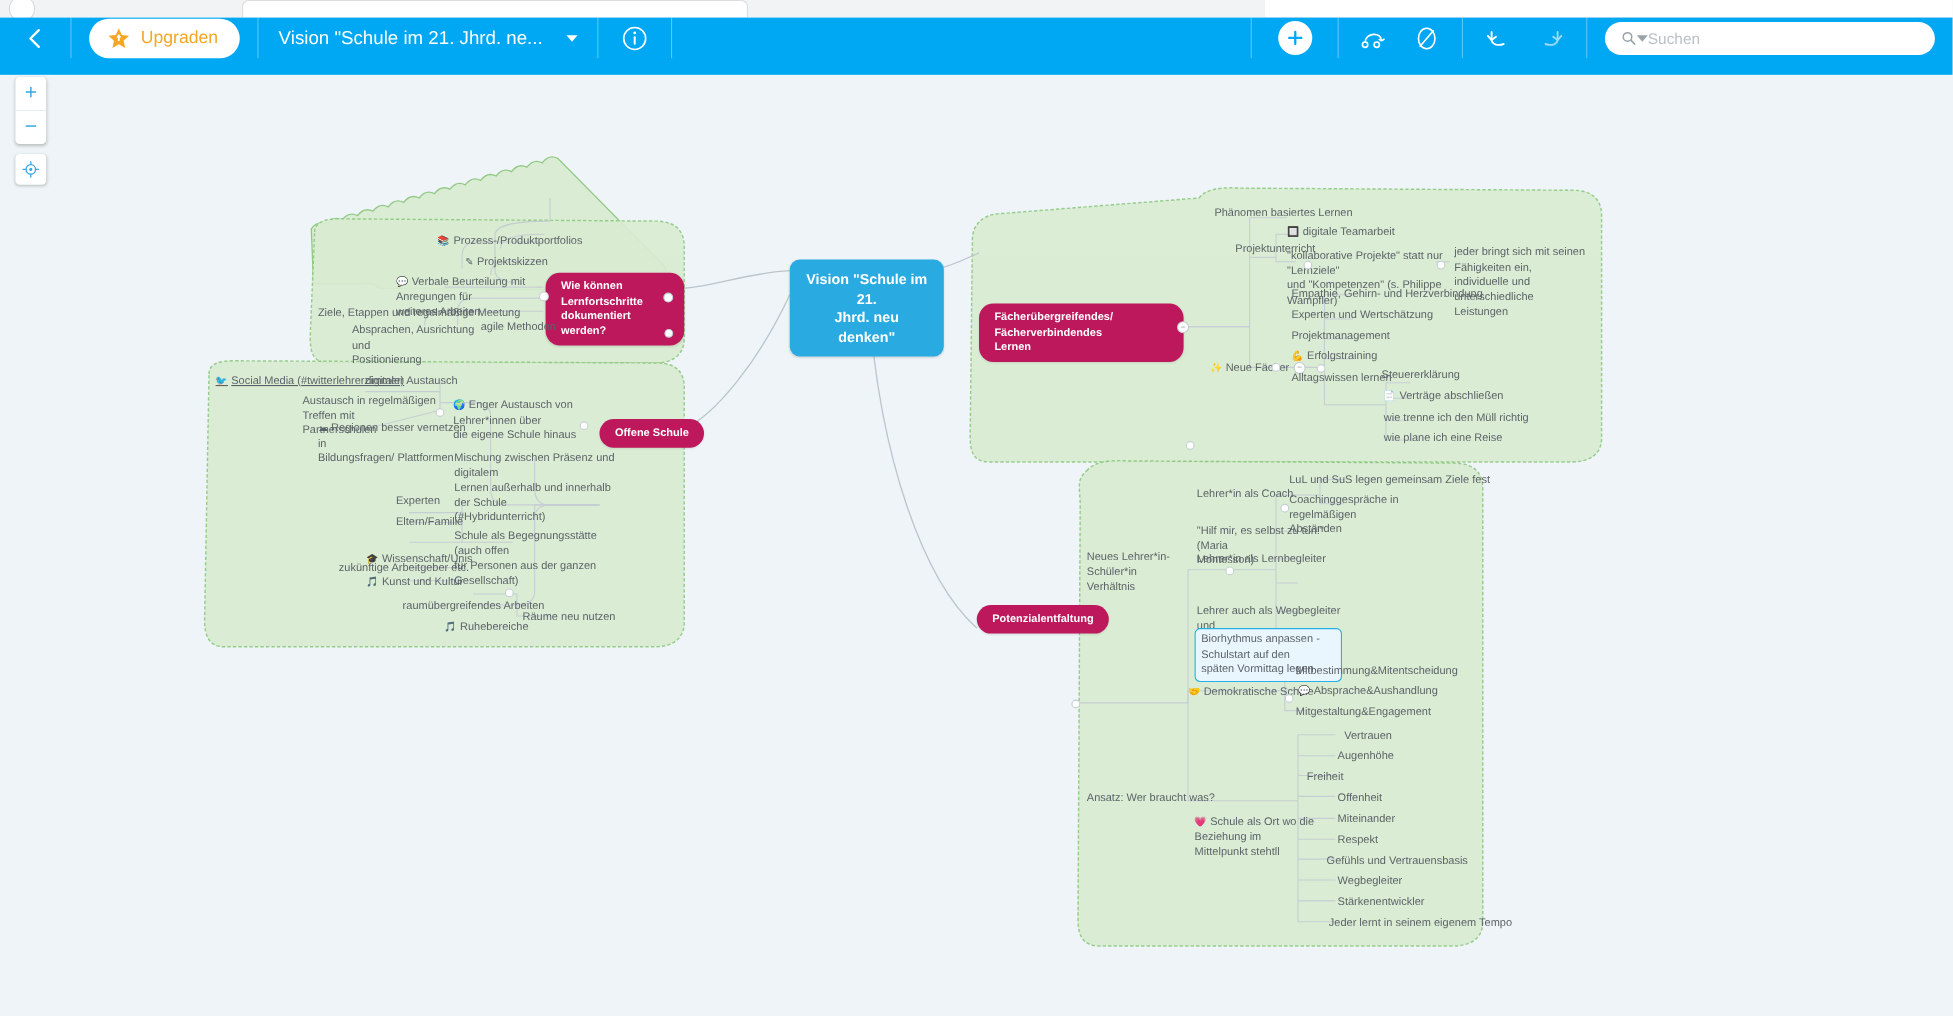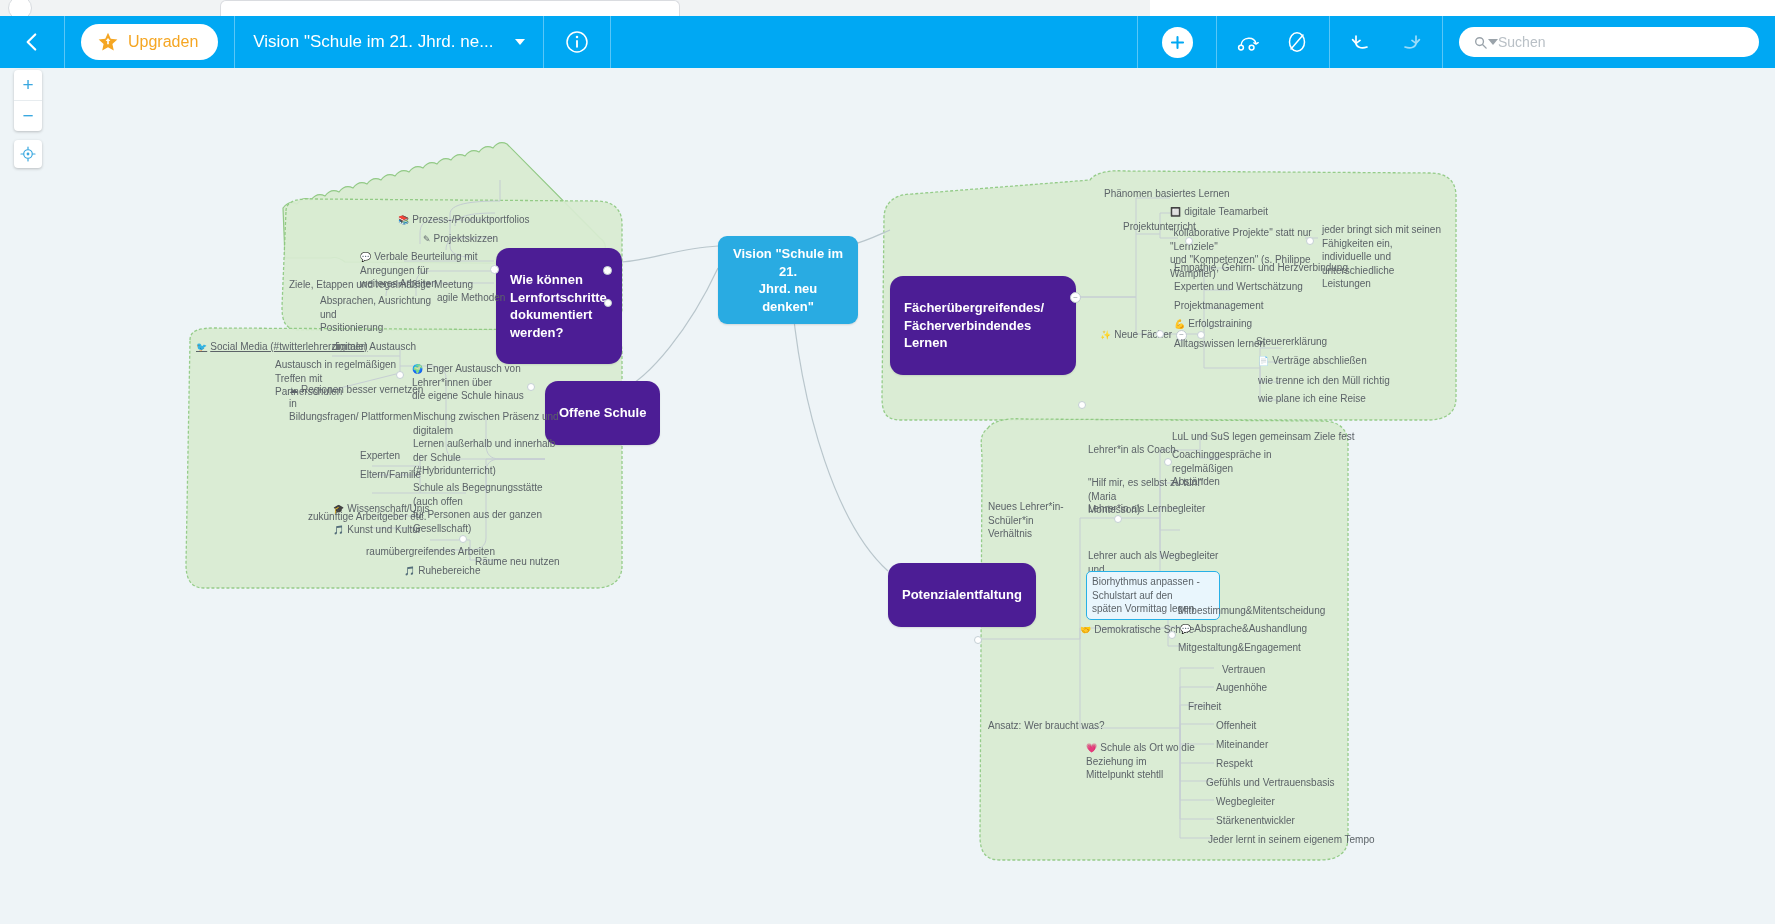--- a/index.html
+++ b/index.html
@@ -10,21 +10,21 @@
   }
   
   .chrome-strip{position:absolute;left:0;top:0;width:1775px;height:16px;background:#ffffff;}
   .chrome-tabline{position:absolute;left:0;top:0;width:1775px;height:16px;background:#f1f3f4;}
   .chrome-tab{position:absolute;left:220px;top:0;width:460px;height:16px;background:#ffffff;border-radius:6px 6px 0 0;border:1px solid #dadce0;border-bottom:none;box-sizing:border-box;}
   .chrome-circle{position:absolute;left:8px;top:-4px;width:22px;height:22px;border-radius:50%;border:1px solid #d7dbdf;background:#fff;}
   .chrome-right{position:absolute;left:1150px;top:0;width:625px;height:16px;background:#ffffff;border-bottom:1px solid #d9dde0;}
 
   
   .toolbar{position:absolute;left:0;top:16px;width:1775px;height:52px;background:#00a8f3;display:flex;align-items:stretch;}
-  .tb-sec{display:flex;align-items:center;border-right:1px solid rgba(255,255,255,.35);height:52px;}
+  .tb-sec{display:flex;align-items:center;border-right:1px solid rgba(255,255,255,.35);height:37px;}
   .tb-back{width:64px;justify-content:center;color:#fff;font-size:22px;line-height:1;cursor:pointer;}
   .tb-upgrade{padding:0 16px;}
   .upgrade-btn{display:flex;align-items:center;gap:9px;background:#fff;border-radius:20px;padding:7px 20px 7px 16px;cursor:pointer;}
   .upgrade-btn .lbl{color:#f5a623;font-size:16px;}
   .star{width:22px;height:22px;position:relative;display:inline-block;}
   .tb-title{padding:0 18px;display:flex;align-items:center;gap:22px;min-width:262px;}
   .tb-title .t{color:#fff;font-size:17px;white-space:nowrap;}
   .caret{width:0;height:0;border-left:5px solid transparent;border-right:5px solid transparent;border-top:6px solid #fff;}
   .tb-info{width:66px;justify-content:center;}
   .tb-spacer{flex:1 1 auto;height:52px;}
@@ -48,22 +48,22 @@
   .svg-layer{position:absolute;left:0;top:0;width:1775px;height:856px;}
 
   
   .node{position:absolute;font-size:10px;color:#5c6368;line-height:1.35;white-space:pre-line;}
   .root{
     position:absolute;background:#29abe2;color:#fff;border-radius:9px;
     padding:9px 14px;font-size:13px;line-height:1.35;font-weight:600;text-align:center;
     box-shadow:0 1px 2px rgba(0,0,0,.12);white-space:pre-line;cursor:pointer;
   }
   .main{
-    position:absolute;background:#4c1d95;color:#fff;border-radius:13px;
-    padding:23px 14px;font-size:13px;font-weight:700;line-height:1.35;
+    position:absolute;background:#be185d;color:#fff;border-radius:13px;
+    padding:6px 14px;font-size:10px;font-weight:700;line-height:1.35;
     white-space:pre-line;cursor:pointer;box-shadow:0 1px 2px rgba(0,0,0,.10);
   }
   .sel{border:1.6px solid #27b0e6;border-radius:5px;background:#e9f6fd;padding:3px 5px;}
   .ico{font-size:9px;margin-right:3px;vertical-align:middle;}
   .dot{position:absolute;width:9px;height:9px;border-radius:50%;background:#fff;border:1px solid #c4cfd4;box-sizing:border-box;cursor:pointer;}
   .dot.sm{width:8px;height:8px;}
   .collapse{display:inline-flex;align-items:center;justify-content:center;width:11px;height:11px;border-radius:50%;background:#fff;border:1px solid #c0cacf;color:#8e999f;font-size:8px;line-height:1;margin-left:4px;vertical-align:middle;box-sizing:border-box;}
 </style>
 </head>
 <body>
@@ -233,21 +233,21 @@
 
   <div class="root" style="left:718px;top:168px;width:112px;">Vision "Schule im 21.
 Jhrd. neu denken"</div>
 
   <div class="main" style="left:496px;top:180px;width:98px;">Wie können Lernfortschritte
 dokumentiert werden?</div>
   <div class="main" style="left:545px;top:313px;">Offene Schule</div>
   <div class="main" style="left:890px;top:208px;width:158px;">Fächerübergreifendes/ Fächerverbindendes
 Lernen</div>
   <span class="collapse" style="position:absolute;left:1066px;top:224px;">−</span>
-  <div class="main" style="left:888px;top:495px;">Potenzialentfaltung</div>
+  <div class="main" style="left:888px;top:482px;">Potenzialentfaltung</div>
 
   <div class="node" style="left:398px;top:145px;"><span class="ico">📚</span><span>Prozess-/Produktportfolios</span></div>
   <div class="node" style="left:423px;top:164px;"><span class="ico">✎</span><span>Projektskizzen</span></div>
   <div class="node" style="left:360px;top:182px;width:130px;"><span class="ico">💬</span><span>Verbale Beurteilung mit Anregungen für
 weiteres Arbeiten</span></div>
   <div class="node" style="left:289px;top:210px;">Ziele, Etappen und regelmäßige Meetung</div>
   <div class="node" style="left:437px;top:223px;">agile Methoden</div>
   <div class="node" style="left:320px;top:226px;width:130px;">Absprachen, Ausrichtung und
 Positionierung</div>
 

